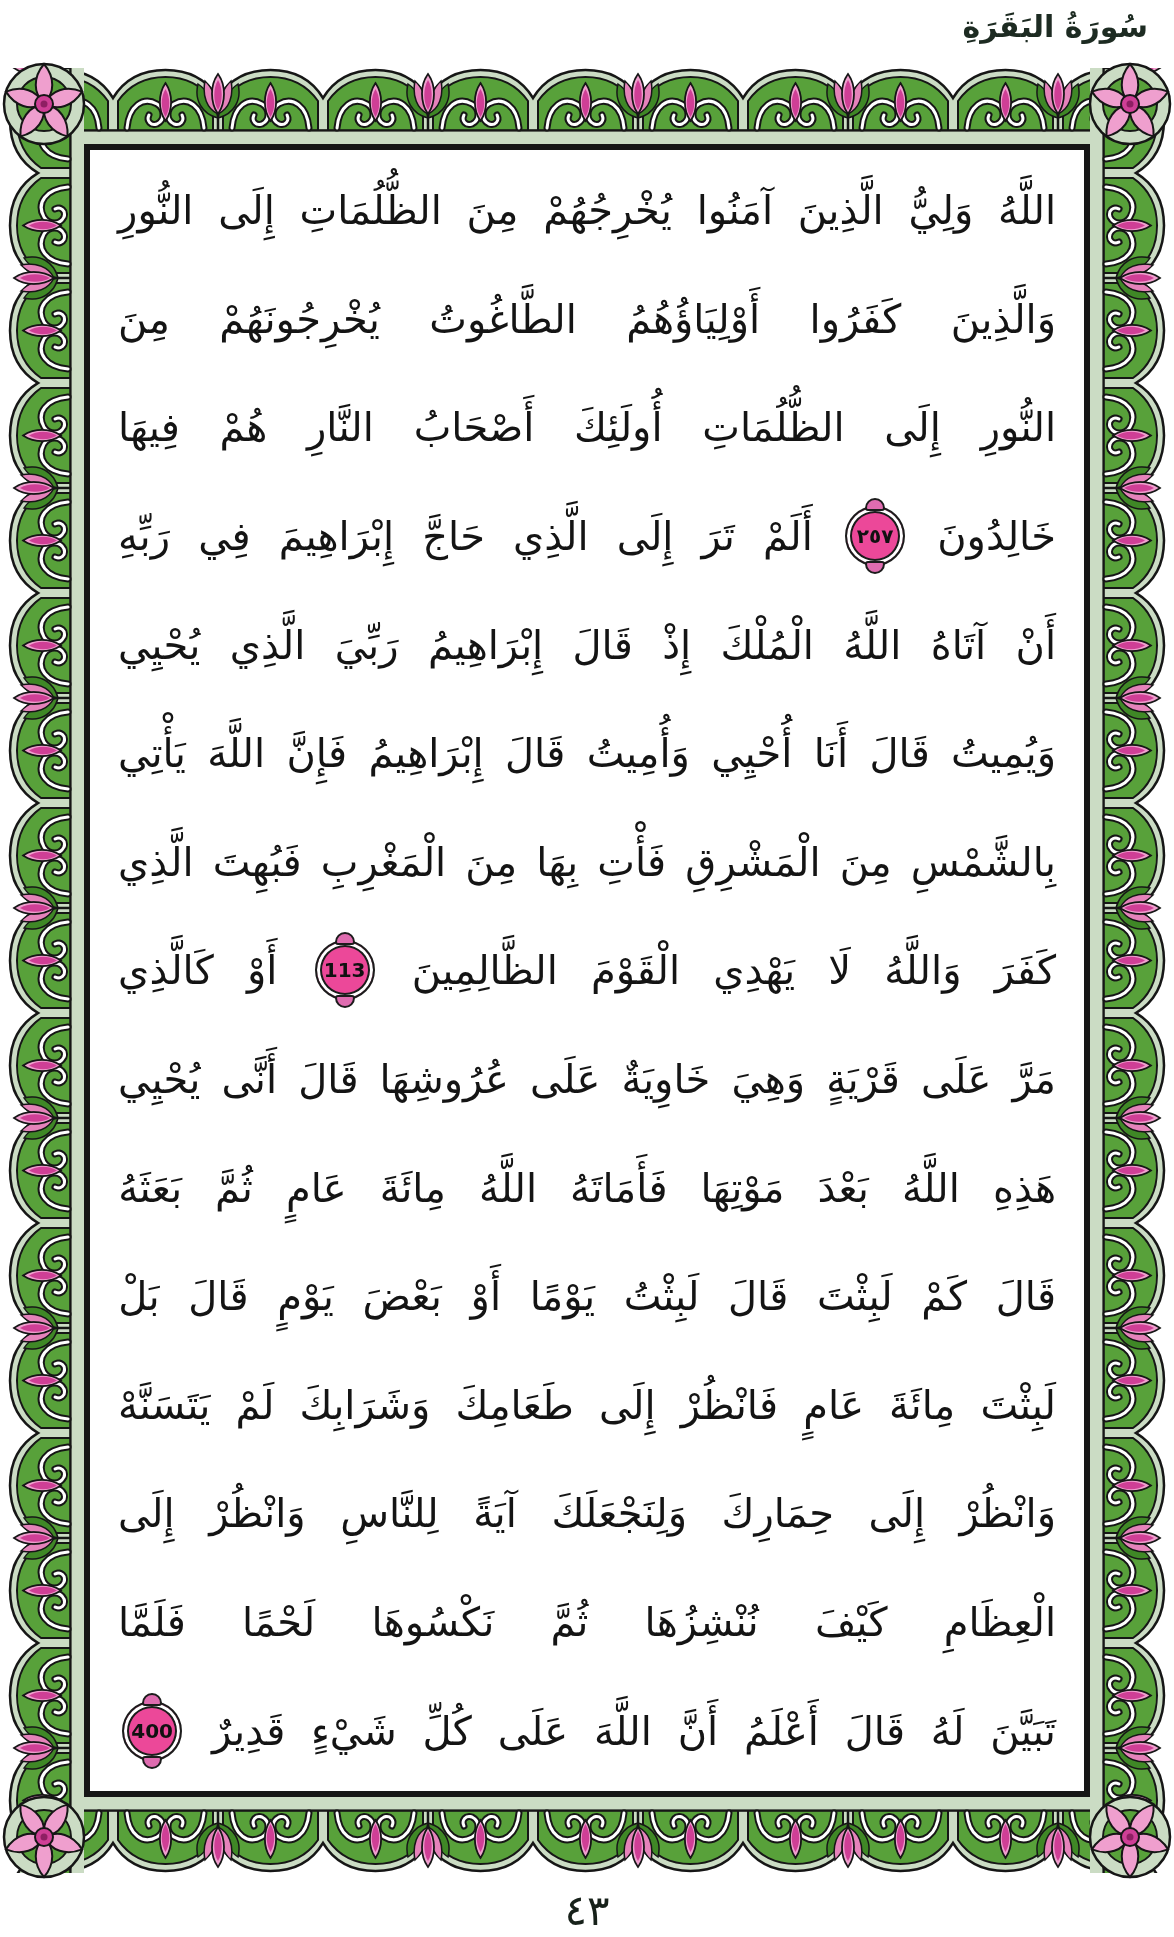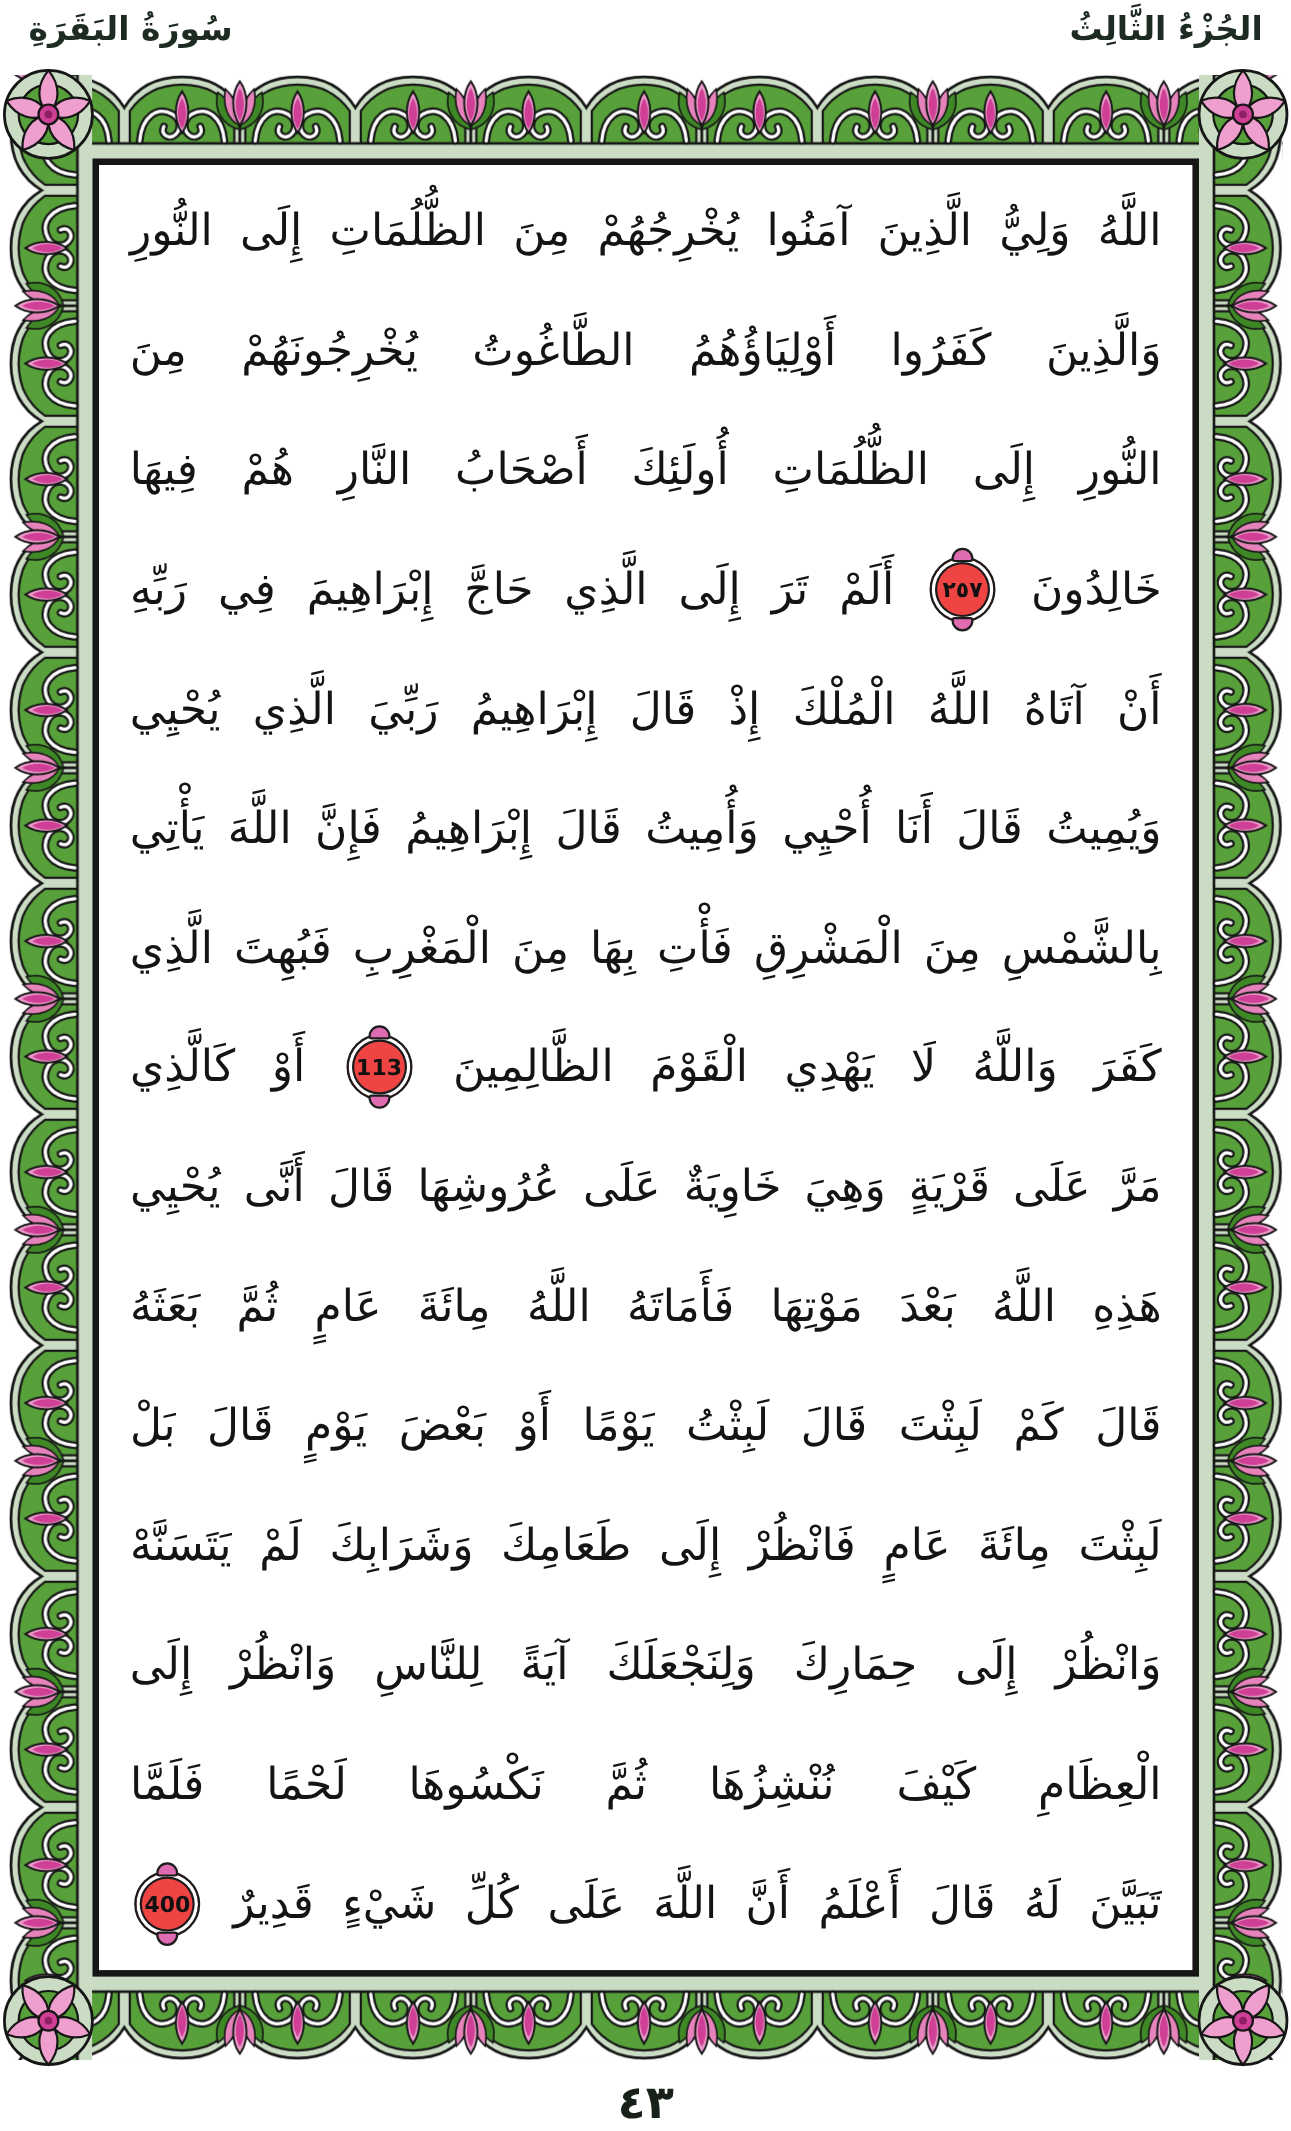--- a/index.html
+++ b/index.html
@@ -49,46 +49,45 @@
     flex:1 1 0; display:flex; direction:rtl;
     justify-content:space-between; align-items:center;
   }
   .qword {
     font-size:40px; color:#141414; white-space:nowrap; line-height:1;
     padding:0 2px;
   }
   
   .ayah {
     position:relative; flex:0 0 auto; width:56px; height:56px; margin:0 6px;
-    border-radius:50%; background:#ef4444; border:2px solid #1c1c1c;
+    border-radius:50%; background:#ec4899; border:2px solid #1c1c1c;
     box-shadow: inset 0 0 0 3px #ffffff, inset 0 0 0 5px #1c1c1c;
     display:flex; align-items:center; justify-content:center;
   }
   .ayah::before, .ayah::after {
     content:""; position:absolute; left:50%; transform:translateX(-50%);
     width:20px; height:13px; background:#df6cb0; border:2px solid #1c1c1c;
     box-sizing:border-box;
   }
   .ayah::before { top:-10px;   border-radius:10px 10px 3px 3px; }
   .ayah::after  { bottom:-10px; border-radius:3px 3px 10px 10px; }
   .ayah-num { font-size:20px; font-weight:bold; color:#111; line-height:1; }
 
   
   .page-num {
     position:absolute; bottom:2px; left:0; right:0; text-align:center;
-    font-size:42px; font-weight:bold; color:#17211a;
+    font-size:42px; font-weight:normal; color:#17211a;
   }
 </style>
 </head>
 <body>
 
 <div class="page">
 
   <div class="header">
-    <div class="htext">الجُزْءُ الثَّالِثُ</div>
     <div class="htext">سُورَةُ البَقَرَةِ</div>
   </div>
 
   <div class="frame">
 
     <div class="hwrap top">
 
       <svg width="1805" height="76" viewBox="0 0 1805 76">
         <defs>
           <pattern id="bpat" width="210" height="76" patternUnits="userSpaceOnUse">

